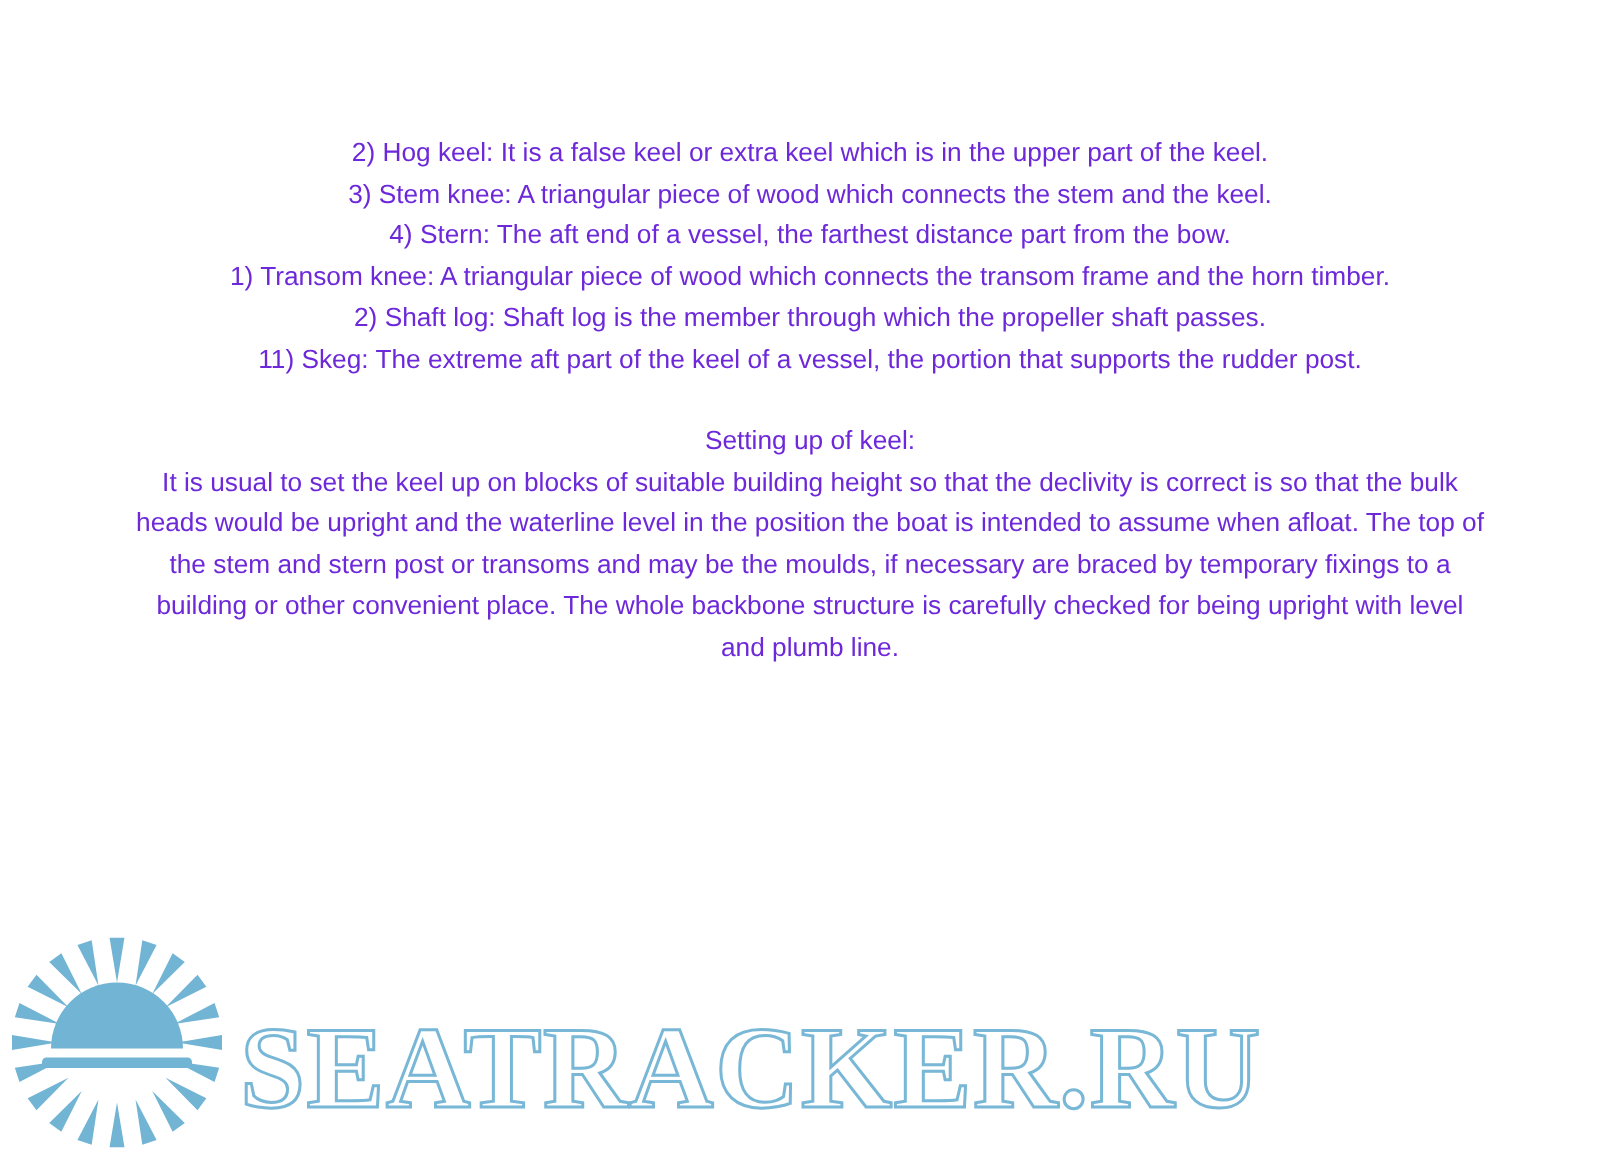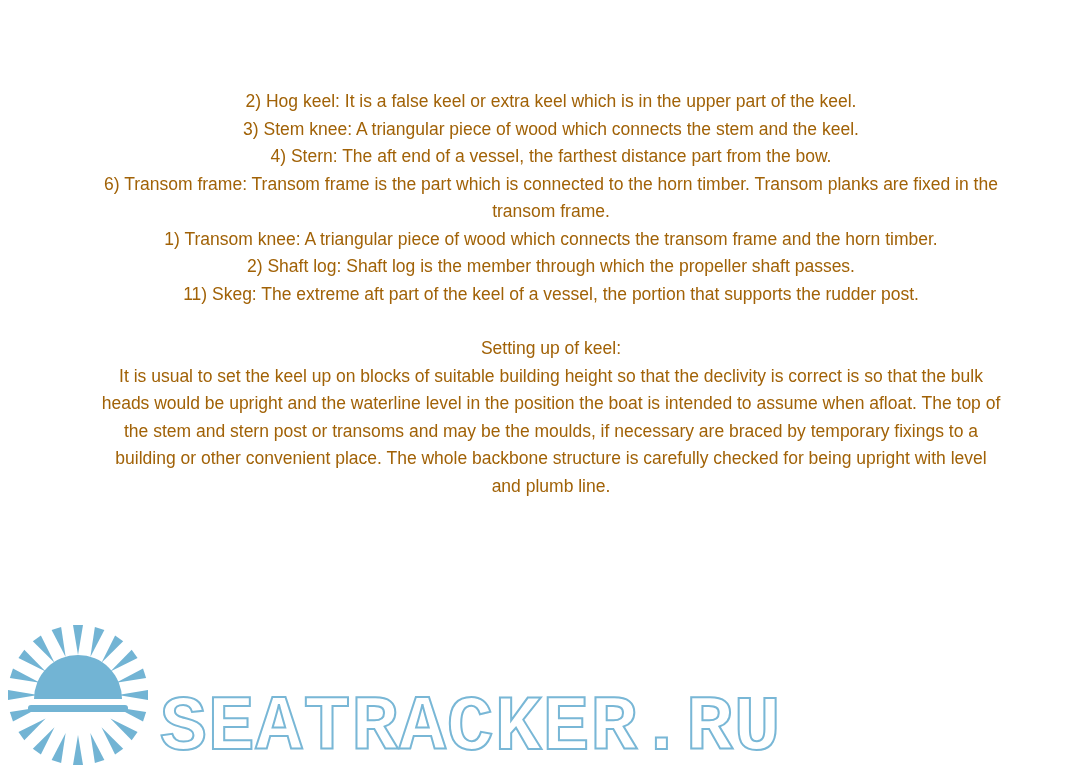--- a/index.html
+++ b/index.html
@@ -21,24 +21,23 @@
     width: 1080px;
     height: 773px;
   }
 
   .content {
     position: absolute;
     top: 88px;
     left: 90px;
     width: 900px;
     text-align: center;
-    color: #a16207;
+    color: #6d28d9;
     font-size: 17.5px;
     line-height: 27.5px;
-    margin-left: 11px;
   }
 
   .para {
     margin: 0;
     padding: 0;
   }
 
   .spacer {
     height: 27px;
   }
@@ -55,22 +54,22 @@
     left: 0;
     bottom: 0;
     width: 1080px;
     height: 160px;
     pointer-events: none;
   }
 
   .wm-text {
     position: absolute;
     left: 160px;
-    bottom: 1px;
-    font-family: Liberation Mono, monospace;
+    bottom: 16px;
+    font-family: Liberation Serif, serif;
     font-weight: bold;
     font-size: 78px;
     letter-spacing: 1px;
     color: transparent;
     -webkit-text-stroke: 2px #72b4d4;
     text-shadow: 0 0 0 rgba(0,0,0,0);
     white-space: nowrap;
     opacity: 0.95;
   }
 
@@ -85,21 +84,20 @@
 </head>
 <body>
 
 <div id="page">
 
   <div class="content">
 
     <p class="para">2) Hog keel: It is a false keel or extra keel which is in the upper part of the keel.</p>
     <p class="para">3) Stem knee: A triangular piece of wood which connects the stem and the keel.</p>
     <p class="para">4) Stern: The aft end of a vessel, the farthest distance part from the bow.</p>
-    <p class="para">6) Transom frame: Transom frame is the part which is connected to the horn timber. Transom planks are fixed in the transom frame.</p>
     <p class="para">1) Transom knee: A triangular piece of wood which connects the transom frame and the horn timber.</p>
     <p class="para">2) Shaft log: Shaft log is the member through which the propeller shaft passes.</p>
     <p class="para">11) Skeg: The extreme aft part of the keel of a vessel, the portion that supports the rudder post.</p>
 
     <div class="spacer"></div>
 
     <p class="section-heading">Setting up of keel:</p>
     <p class="para">It is usual to set the keel up on blocks of suitable building height so that the declivity is correct is so that the bulk heads would be upright and the waterline level in the position the boat is intended to assume when afloat. The top of the stem and stern post or transoms and may be the moulds, if necessary are braced by temporary fixings to a building or other convenient place. The whole backbone structure is carefully checked for being upright with level and plumb line.</p>
 
   </div>

